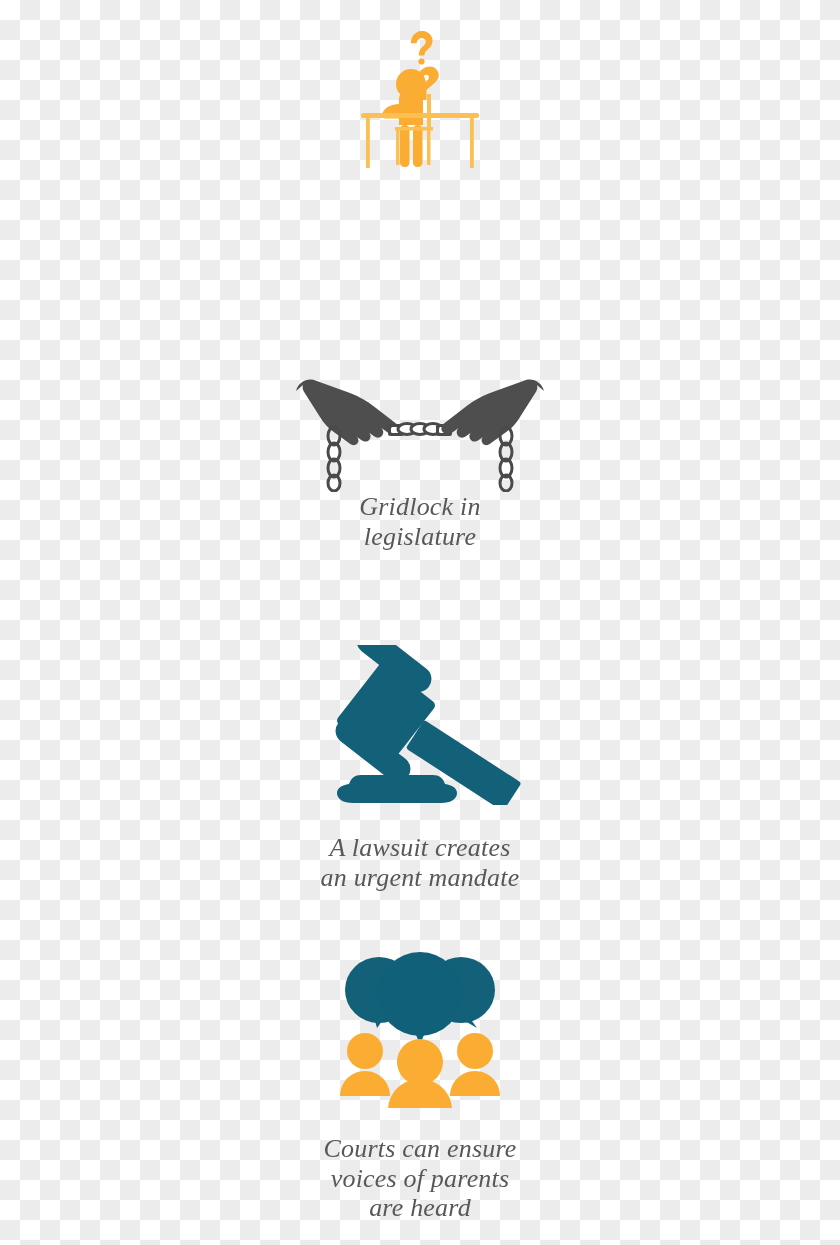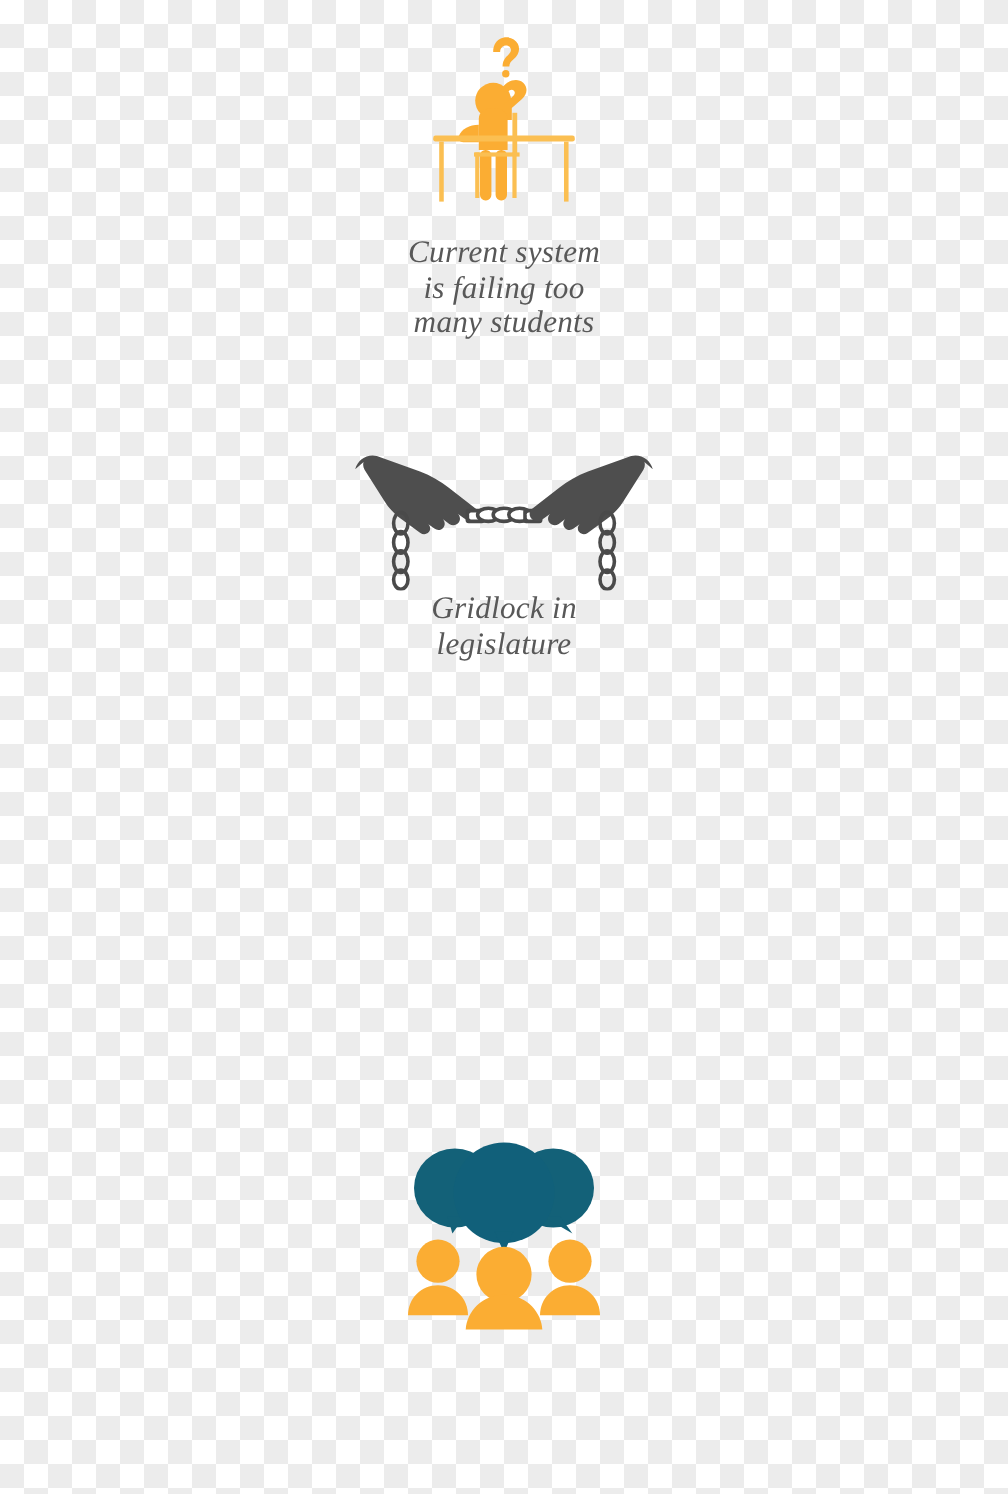--- a/index.html
+++ b/index.html
@@ -98,23 +98,20 @@
         <rect x="40" y="99" width="38" height="3.5" fill="#FBBF52"></rect>
         <rect x="41" y="99" width="3.5" height="38" fill="#FBBF52"></rect>
         <rect x="72" y="99" width="3.5" height="38" fill="#FBBF52"></rect>
 
         <rect x="6" y="85" width="118" height="5" rx="2" fill="#FBBF52"></rect>
 
         <rect x="11" y="90" width="3.8" height="50" fill="#FBBF52"></rect>
         <rect x="115" y="90" width="3.8" height="50" fill="#FBBF52"></rect>
       </svg>
     </div>
-    <div class="caption">Current system
-is failing too
-many students</div>
   </div>
 
   <div class="step" id="step-gridlock">
     <div class="icon-wrap">
       <svg width="260" height="120" viewBox="0 0 260 120">
 
         <g fill="#4E4E4E">
           <path d="M6 19 c2 -8 10 -13 18 -11 l36 13 c9 3.5 17 8 24 13.5 l22 17 c3 2.3 3.5 6 1.2 8.6 c-2.2 2.6 -6 3 -8.8 1 l-7 -5 c2.2 2 2.6 5.3 0.7 7.6 c-1.9 2.3 -5.3 2.6 -7.7 0.9 l-5.5 -4 c2 1.9 2.3 5 0.5 7.1 c-1.8 2.2 -5 2.5 -7.4 0.8 l-5 -3.6 c1.8 1.8 2 4.6 0.3 6.5 c-1.7 2 -4.8 2.3 -7 0.7 l-16.5 -12 c-5.5 -4 -10 -9 -13.5 -14.7 l-16.5 -26 c-1.2 -2 -1.5 -4.3 -0.8 -6.4 z"></path>
         </g>
 
@@ -146,20 +143,40 @@
           <ellipse cx="216" cy="80" rx="6" ry="9"></ellipse>
           <ellipse cx="216" cy="96" rx="6" ry="9"></ellipse>
           <ellipse cx="216" cy="111" rx="6" ry="8"></ellipse>
         </g>
       </svg>
     </div>
     <div class="caption">Gridlock in
 legislature</div>
   </div>
 
+  <div class="step" id="step-lawsuit">
+    <div class="icon-wrap">
+      <svg width="216" height="160" viewBox="0 0 216 160">
+        <g fill="#136178">
+
+          <rect x="38" y="2" width="88" height="26" rx="13" transform="rotate(38 82 15)"></rect>
+
+          <rect x="39" y="30" width="70" height="76" rx="5" transform="rotate(38 74 68)"></rect>
+
+          <rect x="17" y="92" width="88" height="26" rx="13" transform="rotate(38 61 105)"></rect>
+
+          <rect x="103" y="72" width="116" height="34" rx="3" transform="rotate(33 103 89)"></rect>
+
+          <path d="M25 148 c0 -5 5 -8 12 -9 c2 -6 6 -9 12 -9 l72 0 c6 0 10 3 12 9 c7 1 12 4 12 9 c0 6 -6 10 -16 10 l-88 0 c-10 0 -16 -4 -16 -10 z"></path>
+        </g>
+      </svg>
+    </div>
+    <div class="caption">A lawsuit creates
+an urgent mandate</div>
+  </div>
 
   <div class="step" id="step-voices">
     <div class="icon-wrap">
       <svg width="170" height="160" viewBox="0 0 170 160">
 
         <g fill="#136178">
           <ellipse cx="44" cy="42" rx="34" ry="33"></ellipse>
           <path d="M38 66 l14 0 l-10 14 z"></path>
           <ellipse cx="126" cy="42" rx="34" ry="33"></ellipse>
           <path d="M118 66 l14 0 l10 14 z"></path>
@@ -179,15 +196,18 @@
           <circle cx="140" cy="103" r="18"></circle>
           <path d="M115 148 c0 -14 11 -25 25 -25 c14 0 25 11 25 25 z"></path>
         </g>
 
         <g fill="#FBAD33">
           <circle cx="85" cy="114" r="23"></circle>
           <path d="M53 162 c0 -17 14 -31 32 -31 c18 0 32 14 32 31 z"></path>
         </g>
       </svg>
     </div>
+    <div class="caption">Courts can ensure
+voices of parents
+are heard</div>
   </div>
 
 </div>
 
 </body></html>

